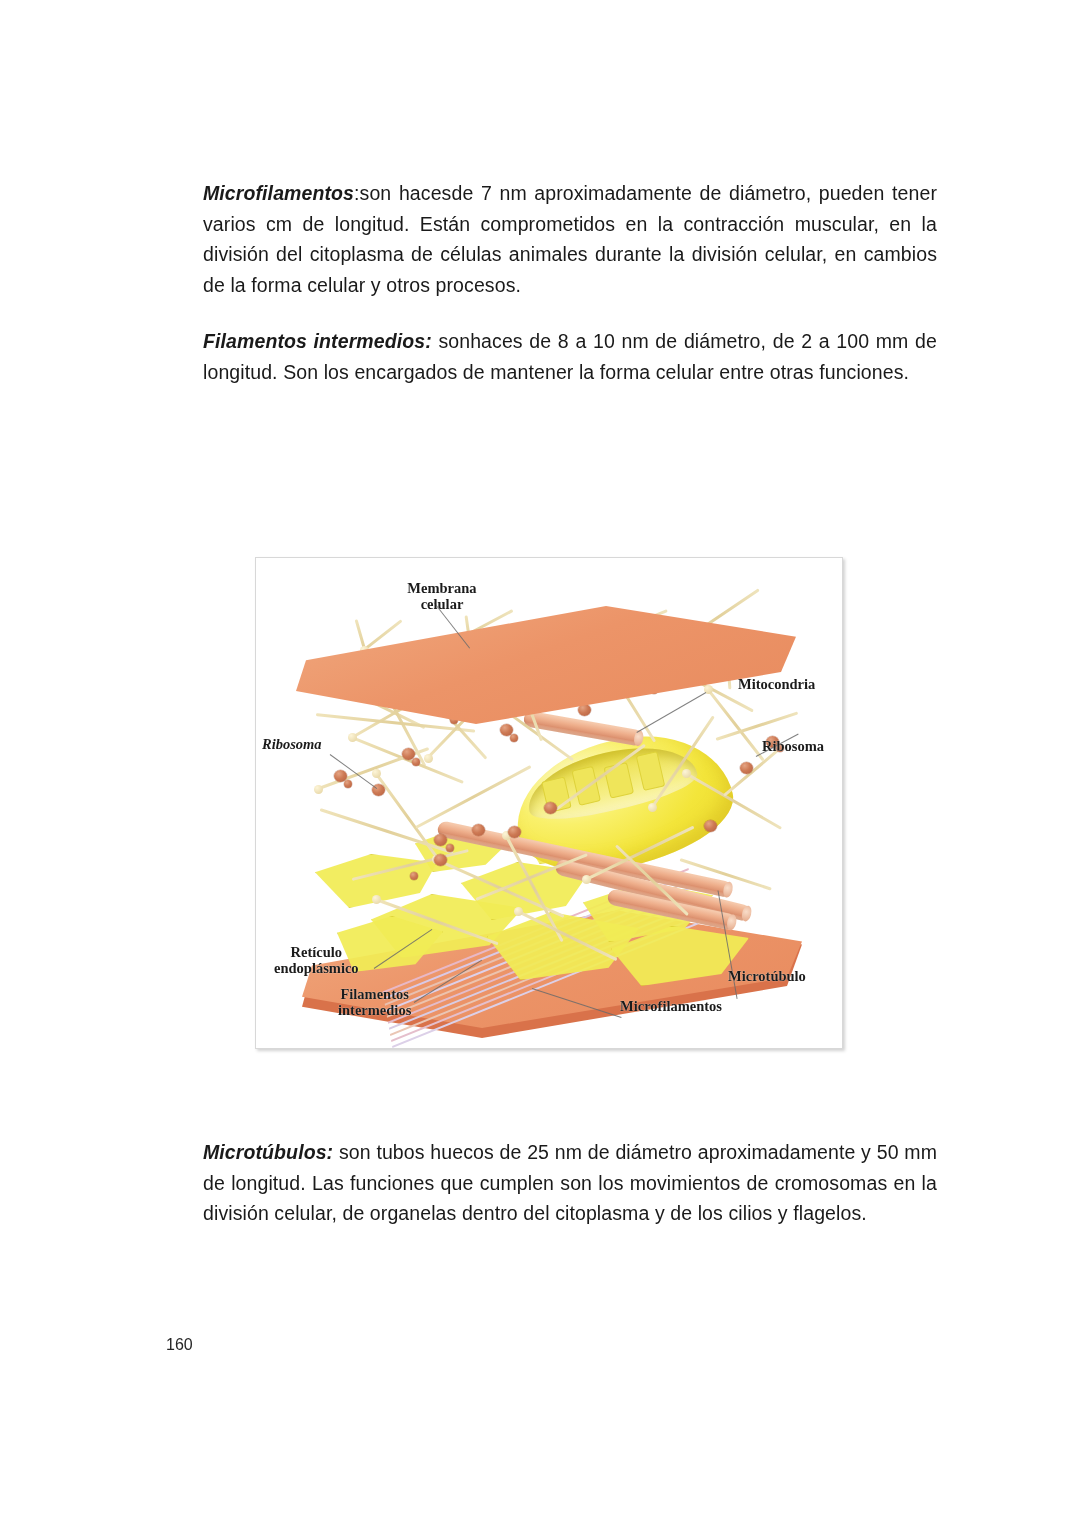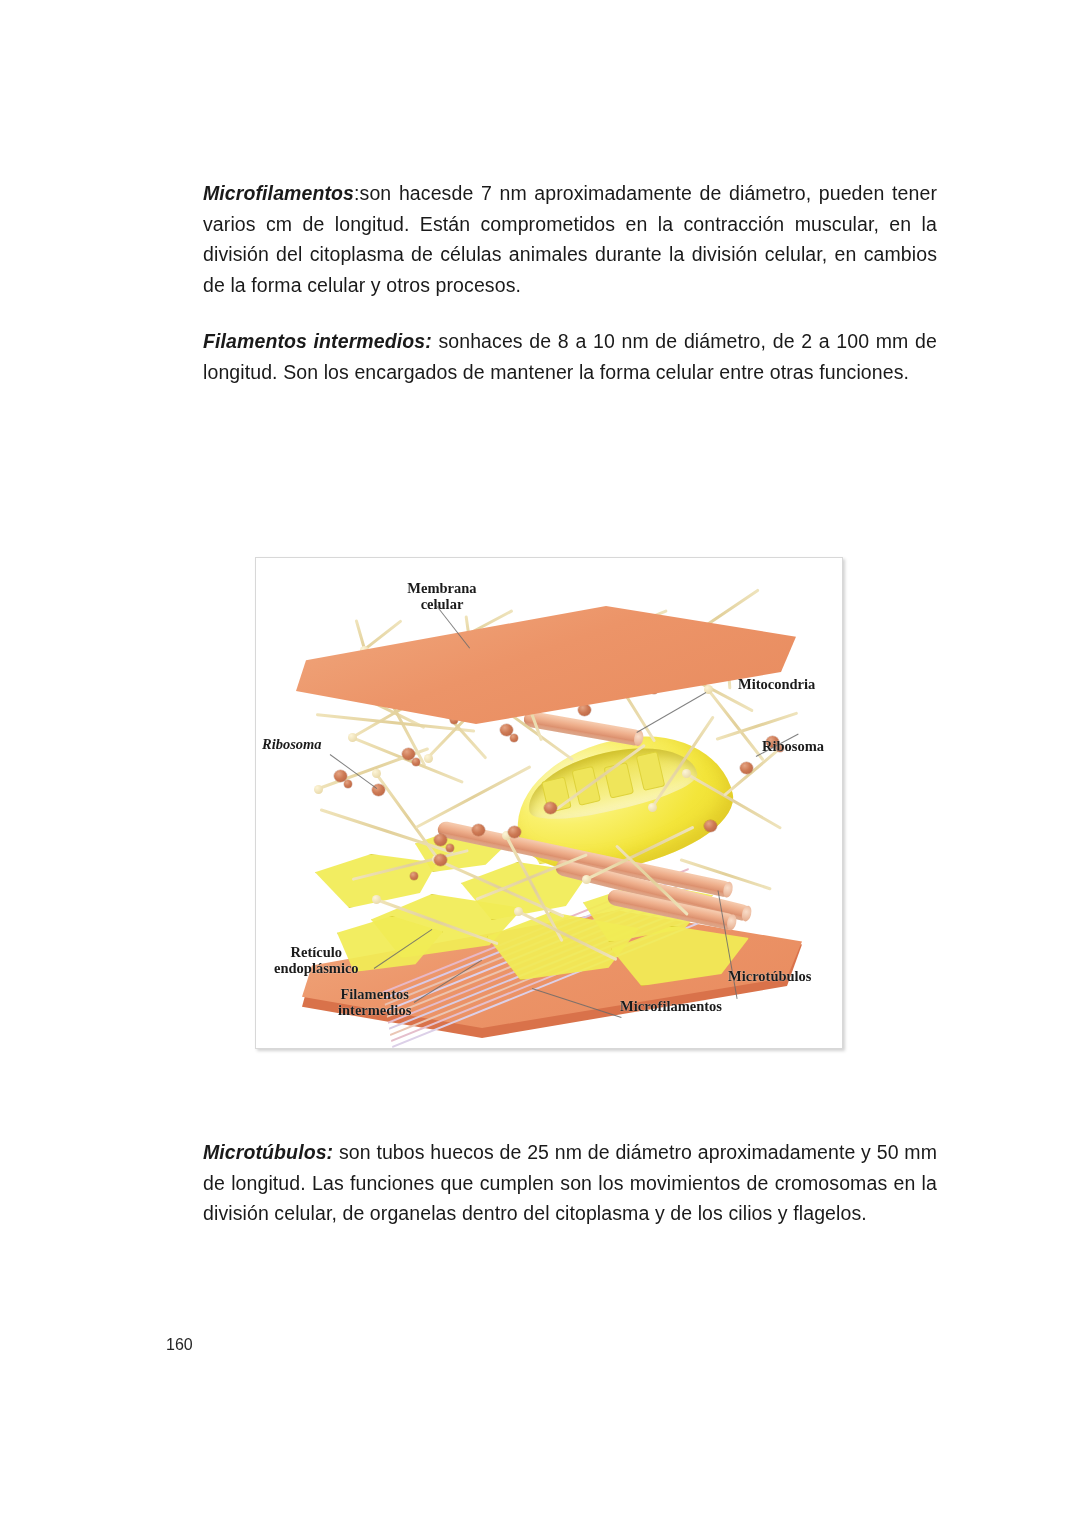--- a/index.html
+++ b/index.html
@@ -429,21 +429,21 @@
         <div class="flabel" style="left:6px; top:178px;font-style:italic;">Ribosoma</div>
 
         <div class="flabel" style="left:506px; top:180px;">Ribosoma</div>
 
         <div class="flabel" style="left:18px; top:386px;">Retículo
 endoplásmico</div>
 
         <div class="flabel" style="left:82px; top:428px;">Filamentos
 intermedios</div>
 
-        <div class="flabel" style="left:472px; top:410px;">Microtúbulos</div>
+        <div class="flabel" style="left:472px; top:410px;">Microtúbulo</div>
 
         <div class="flabel" style="left:364px; top:440px;">Microfilamentos</div>
 
       </div>
     </div>
   </div>
 
 
   <div class="content" style="top:1137px;">
 

